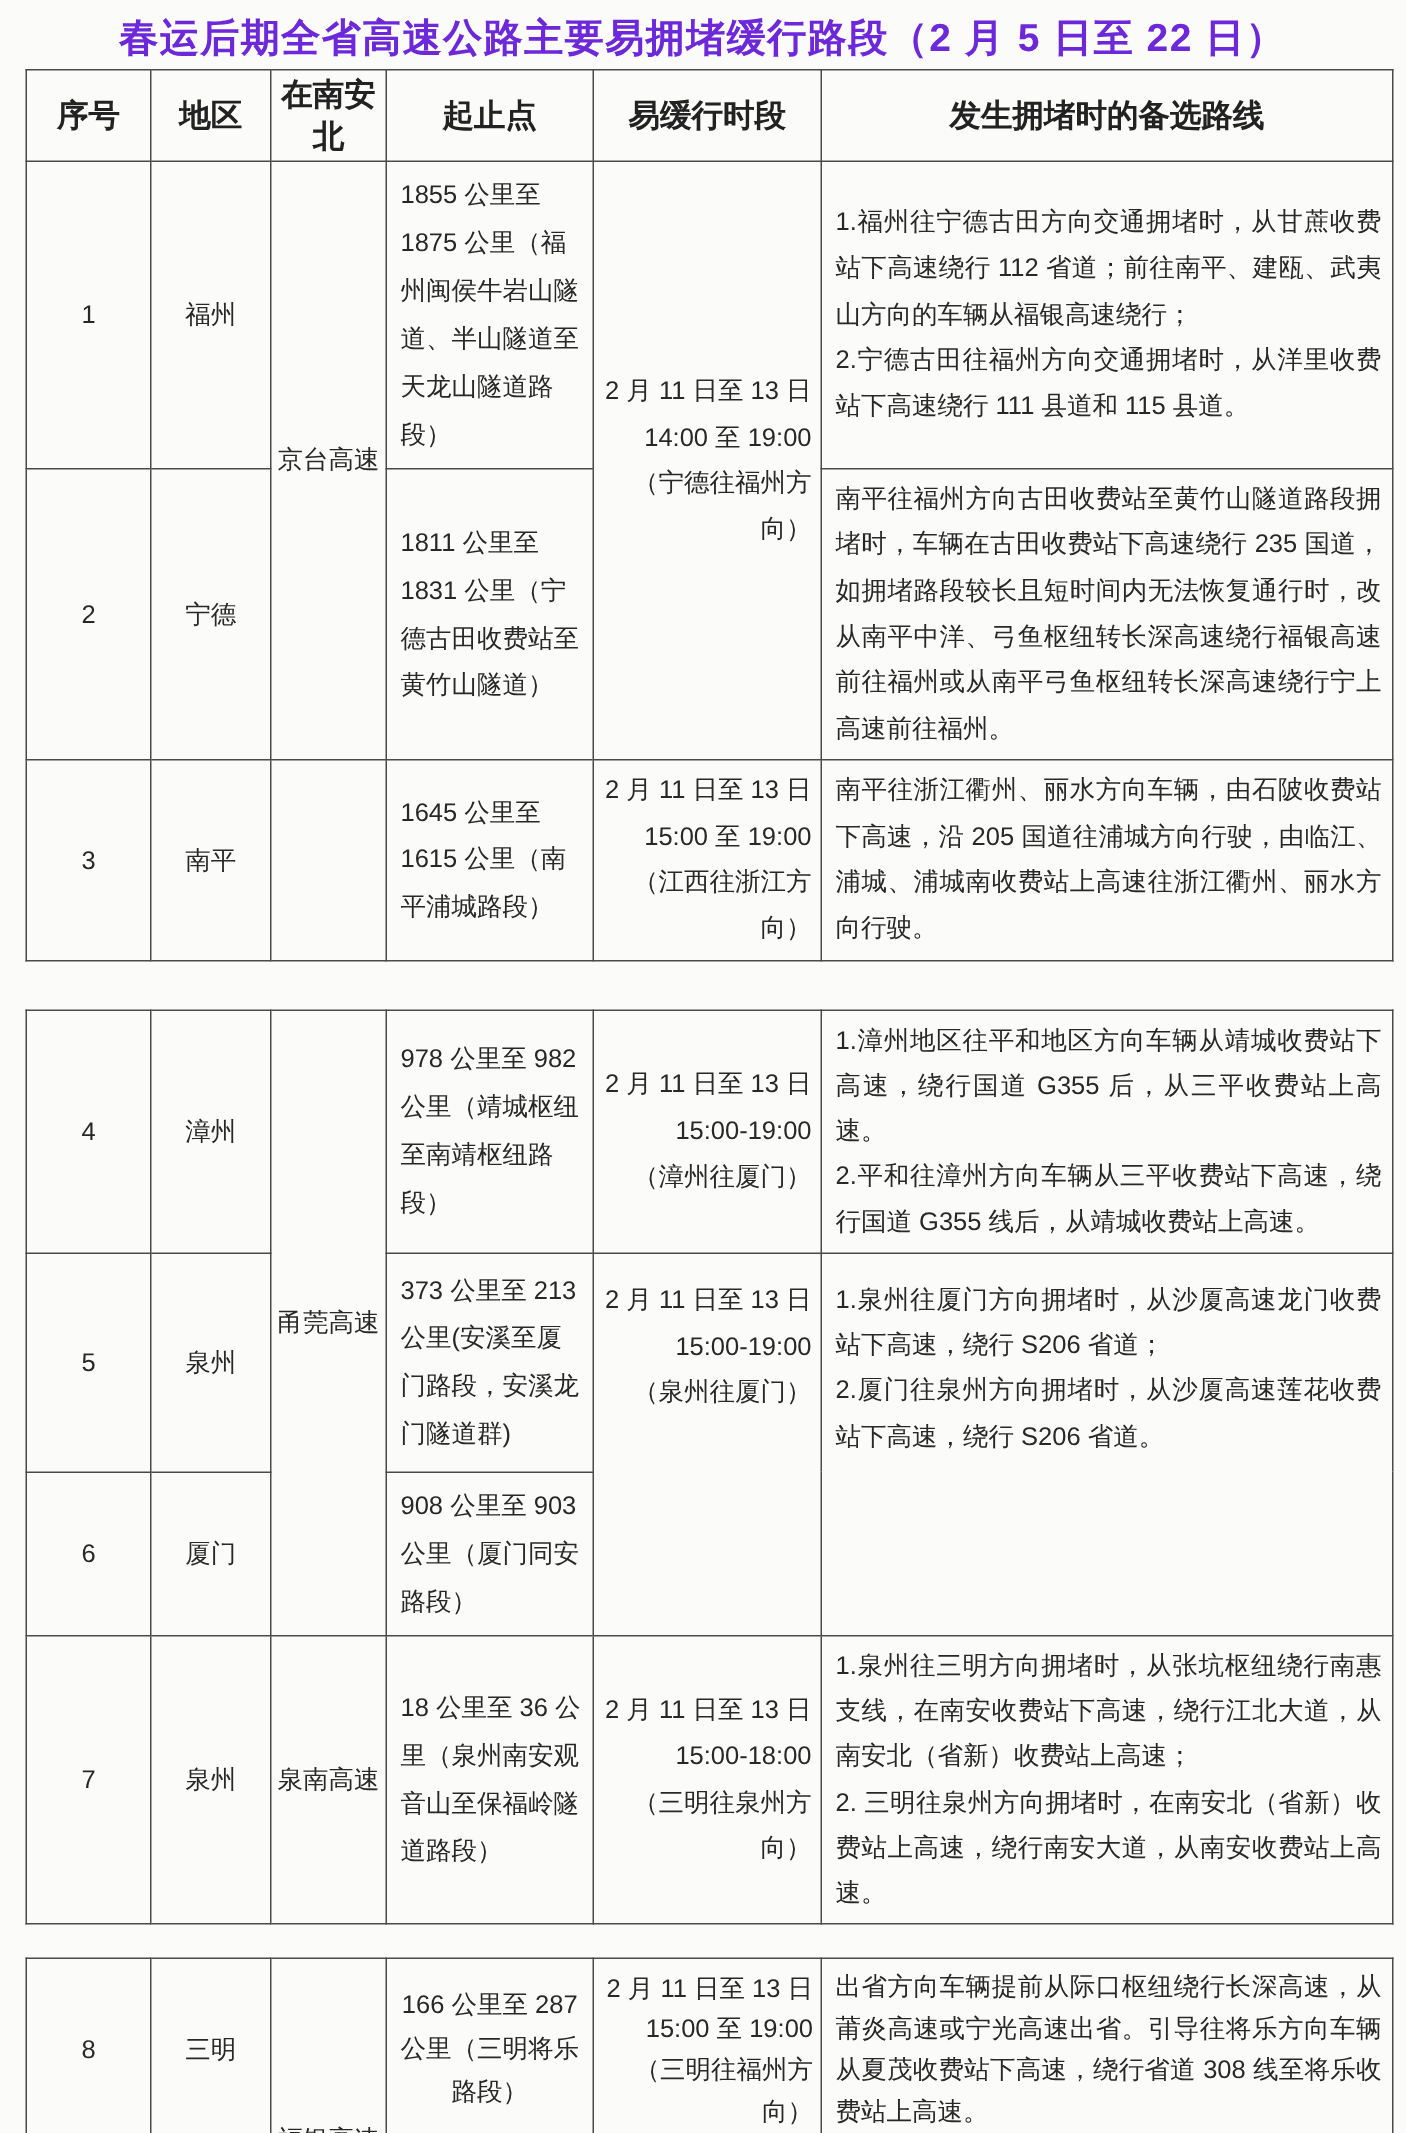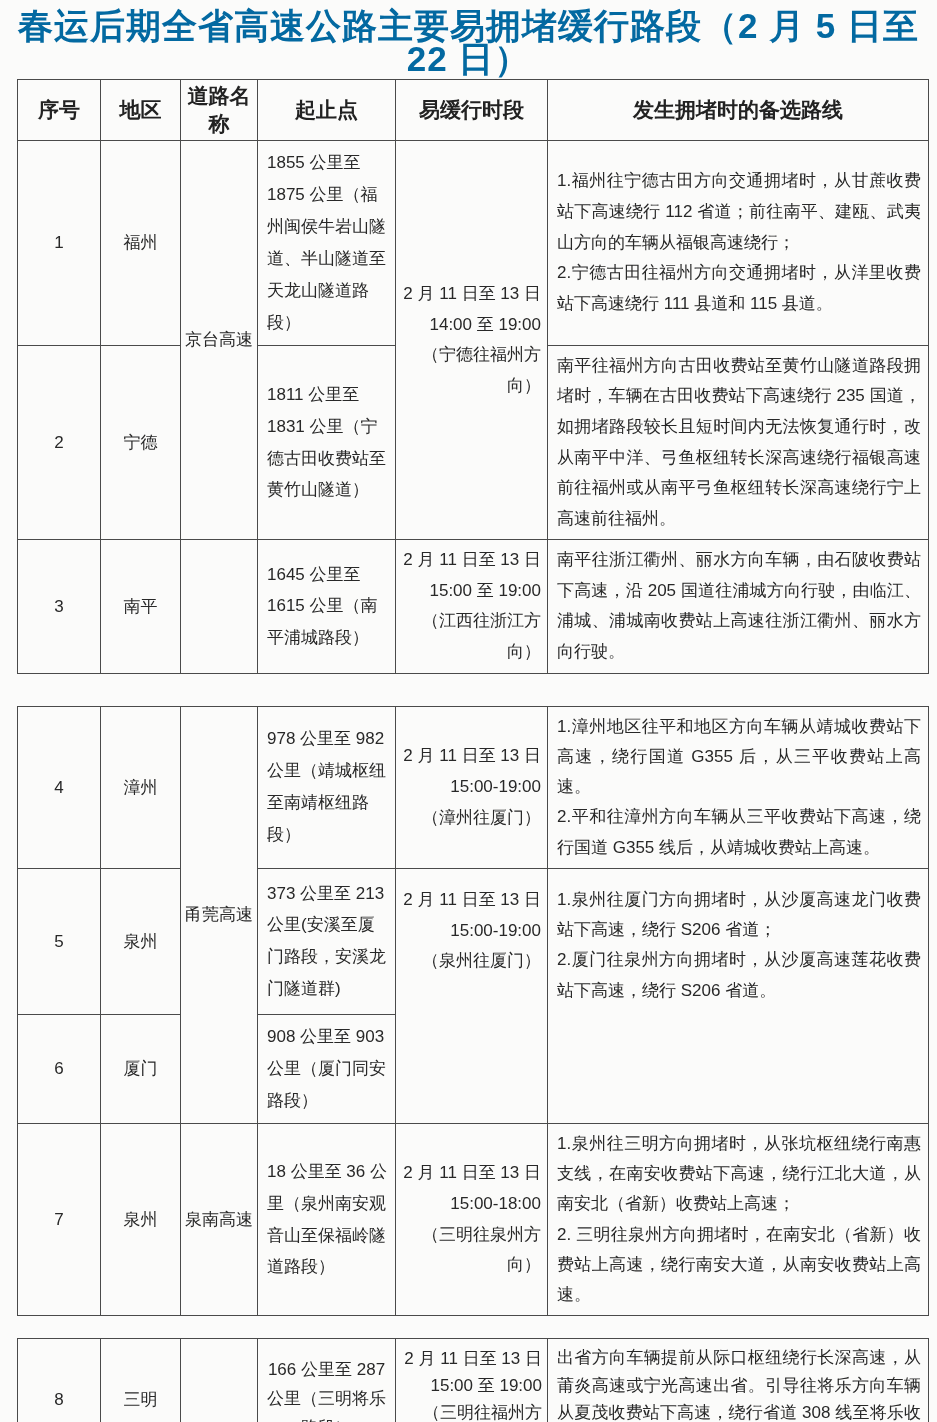--- a/index.html
+++ b/index.html
@@ -5,26 +5,26 @@
   html,body{margin:0;padding:0;}
   body{
     width:937px;height:1422px;
     background:#fbfbfa;
     font-family:"Liberation Sans","DejaVu Sans",sans-serif;
     color:#282828;
     -webkit-font-smoothing:antialiased;
   }
   .page-title{
     text-align:center;
-    font-size:35px;
+    font-size:26px;
     font-weight:bold;
     letter-spacing:1px;
     padding-top:9px;
     line-height:33px;
-    color:#0369a1;
+    color:#6d28d9;
   }
   table{
     border-collapse:collapse;
     table-layout:fixed;
     width:911px;
     margin-left:17px;
   }
   .tbl-1{margin-top:4px;}
   .tbl-2{margin-top:32px;}
   .tbl-3{margin-top:22px;}
@@ -84,21 +84,21 @@
       <col style="width:80px">
       <col style="width:77px">
     <col style="width:138px">
       <col style="width:152px">
       <col style="width:381px">
   </colgroup>
   <tbody>
       <tr>
     <th>序号</th>
     <th>地区</th>
-    <th>道路名称</th>
+    <th>在南安北</th>
     <th>起止点</th>
     <th>易缓行时段</th>
     <th>发生拥堵时的备选路线</th>
   </tr>
   <tr style="height:160px">
     <td class="c-seq">1</td>
     <td class="c-region">福州</td>
     <td class="c-road" rowspan="2">京台高速</td>
     <td class="c-section">1855 公里至 1875 公里（福州闽侯牛岩山隧道、半山隧道至天龙山隧道路段）</td>
     <td class="c-period" rowspan="2">2 月 11 日至 13 日

